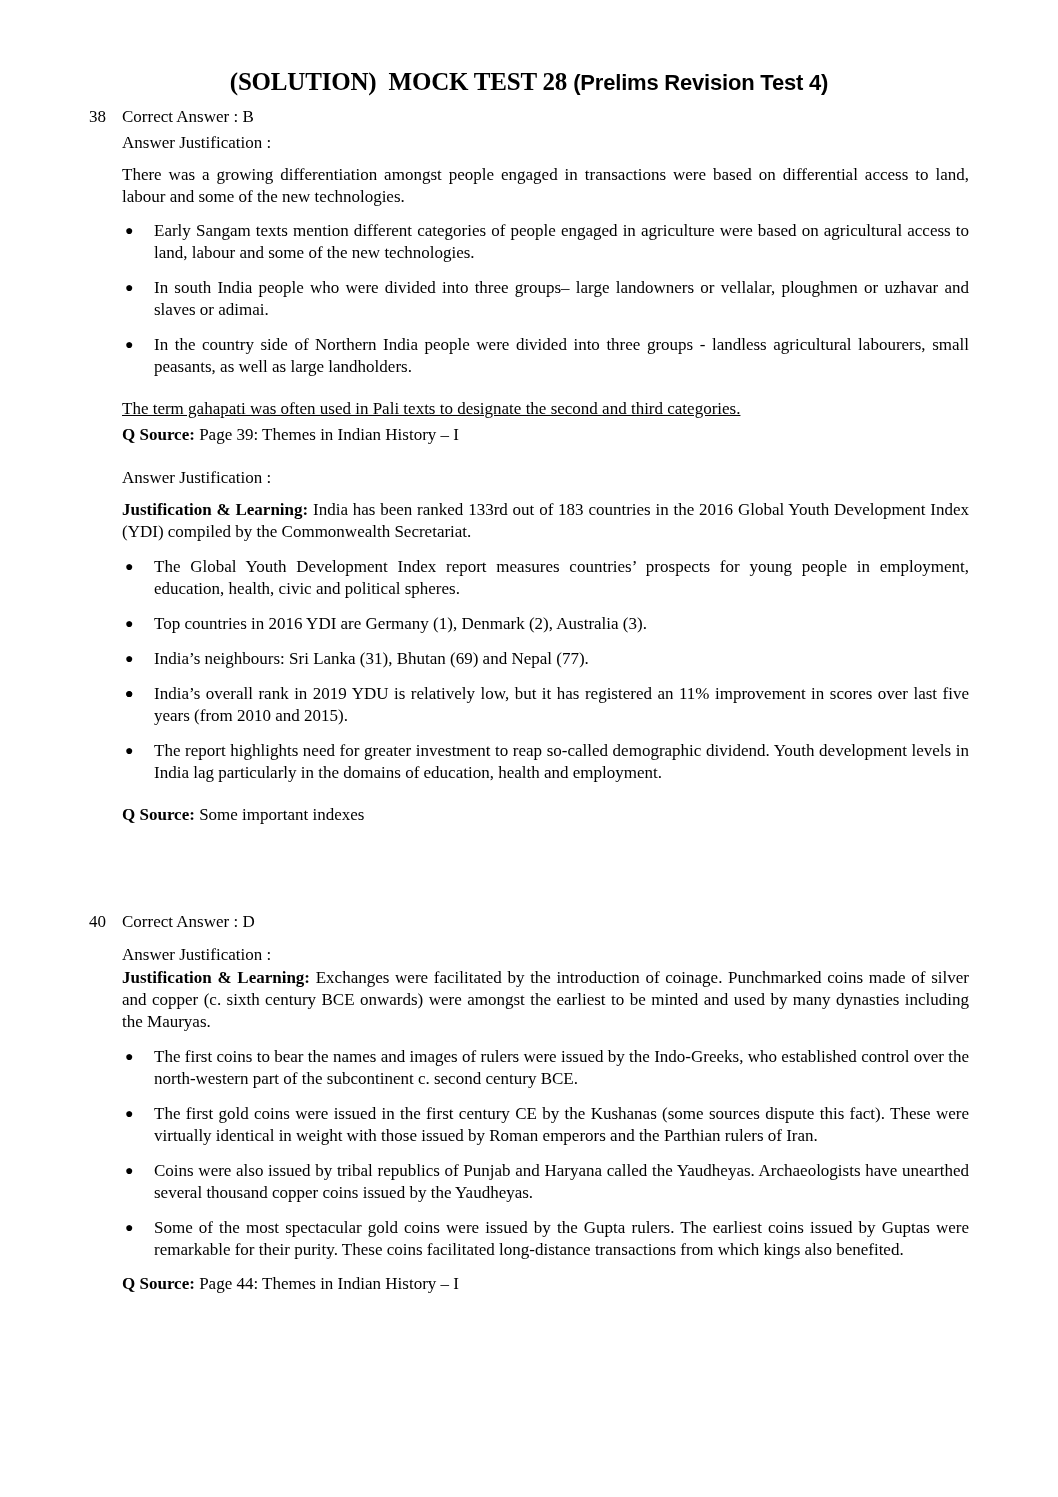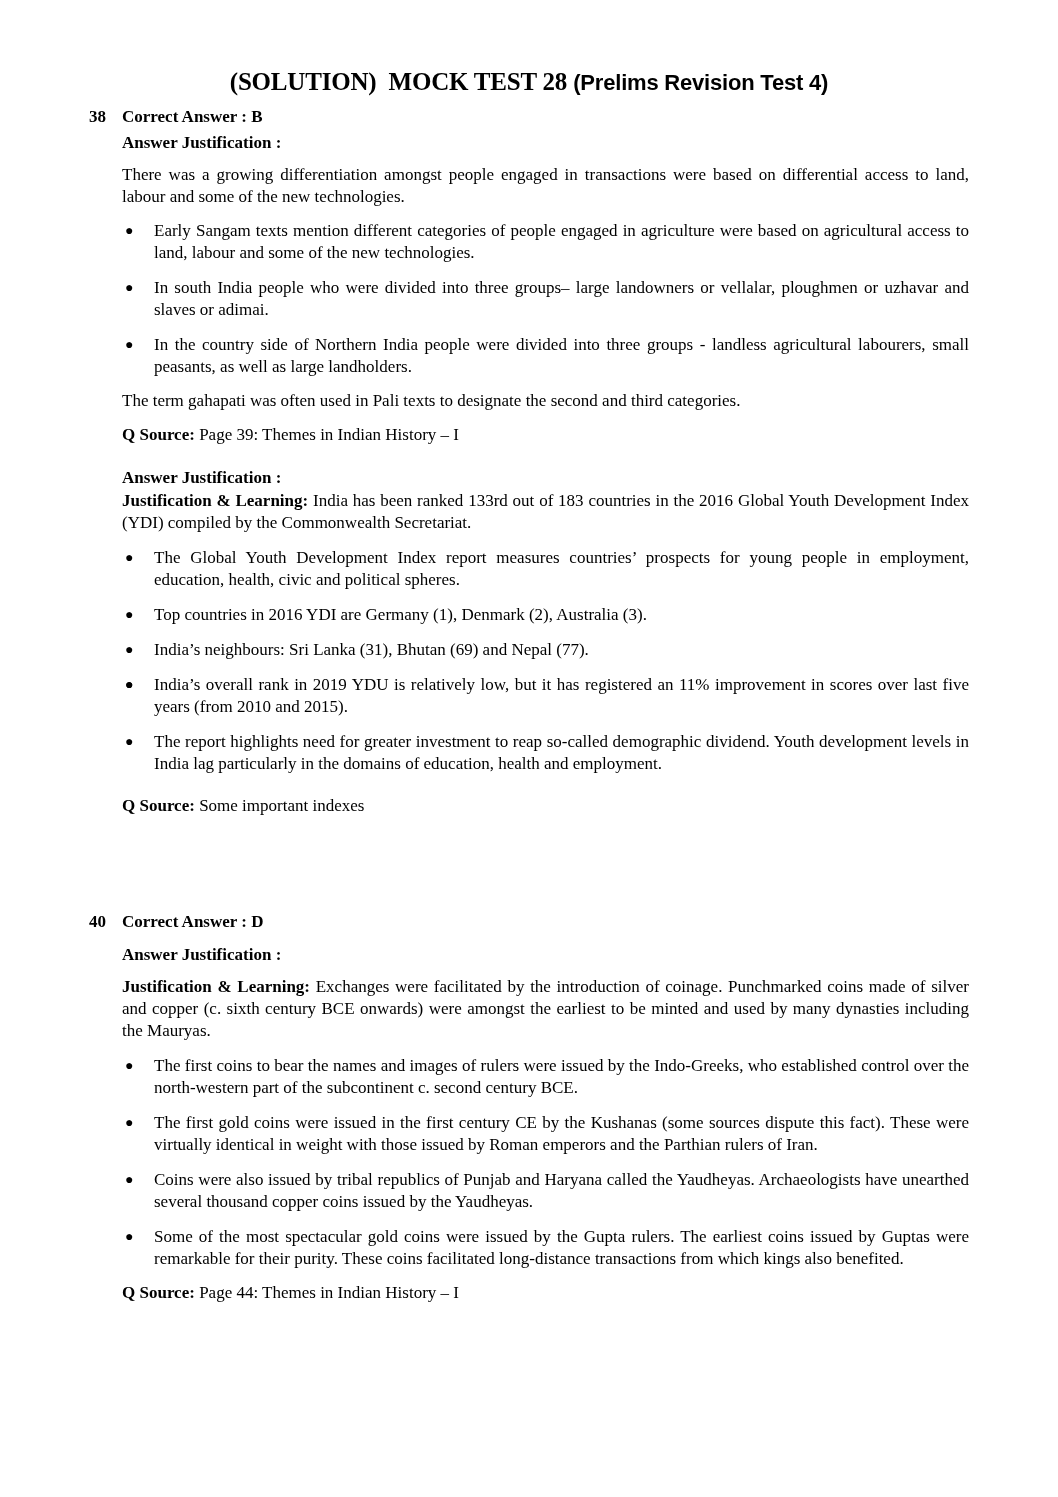--- a/index.html
+++ b/index.html
@@ -7,21 +7,21 @@
     width: 1058px; height: 1497px; position: relative; overflow: hidden;
     font-family: "Liberation Serif", serif; color: #000;
   }
   .page { position: absolute; left: 0; top: 0; width: 1058px; height: 1497px; }
   .title {
     position: absolute; top: 68px; left: 0; width: 1058px; text-align: center;
     font-size: 25px; font-weight: bold; white-space: nowrap; letter-spacing: -0.2px;
   }
   .title .sans { font-family: "Liberation Sans", sans-serif; font-size: 22px; }
   .q { position: absolute; left: 89px; width: 880px; }
-  .qhead { font-weight: bold; font-size: 17px; height: 24px; line-height: 24px; }
+  .qhead { font-weight: normal; font-size: 17px; height: 24px; line-height: 24px; }
   .qhead .num { display: inline-block; width: 33px; }
   .body { margin-left: 33px; font-size: 17px; line-height: 22px; }
   .label { font-weight: bold; }
   p { margin: 0; text-align: justify; }
   ul { list-style: none; margin: 0; padding: 0; }
   li { position: relative; padding-left: 32px; text-align: justify; }
   li .bullet { position: absolute; left: 3px; top: 0; font-size: 14px; }
 </style>
 </head>
 <body>
@@ -40,49 +40,49 @@
       <span>B</span>
     </div>
     <div class="body">
       <div class="qhead" style="margin-top:2px;">Answer Justification :</div>
       <p style="margin-top:9px;">There was a growing differentiation amongst people engaged in transactions were based on differential access to land, labour and some of the new technologies.</p>
       <ul style="margin-top:12px;">
         <li><span class="bullet">●</span><span>Early Sangam texts mention different categories of people engaged in agriculture were based on agricultural access to land, labour and some of the new technologies.</span></li>
         <li style="margin-top:13px;"><span class="bullet">●</span><span>In south India people who were divided into three groups– large landowners or vellalar, ploughmen or uzhavar and slaves or adimai.</span></li>
         <li style="margin-top:13px;"><span class="bullet">●</span><span>In the country side of Northern India people were divided into three groups - landless agricultural labourers, small peasants, as well as large landholders.</span></li>
       </ul>
-      <p style="margin-top:12px;">The term gahapati was often used in Pali texts to designate the second and third categories.</p>
-      <p style="margin-top:12px;"><span class="label">Q Source:</span> <span>Page 39: Themes in Indian History – I</span></p>
+      <p style="margin-top:20px;text-decoration:underline;">The term gahapati was often used in Pali texts to designate the second and third categories.</p>
+      <p style="margin-top:4px;"><span class="label">Q Source:</span> <span>Page 39: Themes in Indian History – I</span></p>
     </div>
   </div>
 
   <div class="q" style="top:457px;">
     <div class="body">
       <div class="qhead" style="margin-top:9px;">Answer Justification :</div>
-      <p style=""><span class="label">Justification &amp; Learning:</span> <span>India has been ranked 133rd out of 183 countries in the 2016 Global Youth Development Index (YDI) compiled by the Commonwealth Secretariat.</span></p>
+      <p style="margin-top:9px;"><span class="label">Justification &amp; Learning:</span> <span>India has been ranked 133rd out of 183 countries in the 2016 Global Youth Development Index (YDI) compiled by the Commonwealth Secretariat.</span></p>
       <ul style="margin-top:13px;">
         <li><span class="bullet">●</span><span>The Global Youth Development Index report measures countries’ prospects for young people in employment, education, health, civic and political spheres.</span></li>
         <li style="margin-top:13px;"><span class="bullet">●</span><span>Top countries in 2016 YDI are Germany (1), Denmark (2), Australia (3).</span></li>
         <li style="margin-top:13px;"><span class="bullet">●</span><span>India’s neighbours: Sri Lanka (31), Bhutan (69) and Nepal (77).</span></li>
         <li style="margin-top:13px;"><span class="bullet">●</span></li>
         <li style="margin-top:13px;"><span class="bullet">●</span><span>India’s overall rank in 2019 YDU is relatively low, but it has registered an 11% improvement in scores over last five years (from 2010 and 2015).</span></li>
         <li style="margin-top:13px;"><span class="bullet">●</span><span>The report highlights need for greater investment to reap so-called demographic dividend. Youth development levels in India lag particularly in the domains of education, health and employment.</span></li>
       </ul>
       <p style="margin-top:20px;"><span class="label">Q Source:</span> <span>Some important indexes</span></p>
     </div>
   </div>
 
   <div class="q" style="top:910px;">
     <div class="qhead">
       <span class="num">40</span><span>Correct Answer :</span>
       <span>D</span>
     </div>
     <div class="body">
       <div class="qhead" style="margin-top:9px;">Answer Justification :</div>
-      <p style="margin-top:9px;"><span class="label">Justification &amp; Learning:</span> <span>Exchanges were facilitated by the introduction of coinage. Punchmarked coins made of silver and copper (c. sixth century BCE onwards) were amongst the earliest to be minted and used by many dynasties including the Mauryas.</span></p>
+      <p style=""><span class="label">Justification &amp; Learning:</span> <span>Exchanges were facilitated by the introduction of coinage. Punchmarked coins made of silver and copper (c. sixth century BCE onwards) were amongst the earliest to be minted and used by many dynasties including the Mauryas.</span></p>
       <ul style="margin-top:13px;">
         <li><span class="bullet">●</span><span>The first coins to bear the names and images of rulers were issued by the Indo-Greeks, who established control over the north-western part of the subcontinent c. second century BCE.</span></li>
         <li style="margin-top:13px;"><span class="bullet">●</span><span>The first gold coins were issued in the first century CE by the Kushanas (some sources dispute this fact). These were virtually identical in weight with those issued by Roman emperors and the Parthian rulers of Iran.</span></li>
         <li style="margin-top:13px;"><span class="bullet">●</span><span>Coins were also issued by tribal republics of Punjab and Haryana called the Yaudheyas. Archaeologists have unearthed several thousand copper coins issued by the Yaudheyas.</span></li>
         <li style="margin-top:13px;"><span class="bullet">●</span><span>Some of the most spectacular gold coins were issued by the Gupta rulers. The earliest coins issued by Guptas were remarkable for their purity. These coins facilitated long-distance transactions from which kings also benefited.</span></li>
       </ul>
       <p style="margin-top:12px;"><span class="label">Q Source:</span> <span>Page 44: Themes in Indian History – I</span></p>
     </div>
   </div>
 

